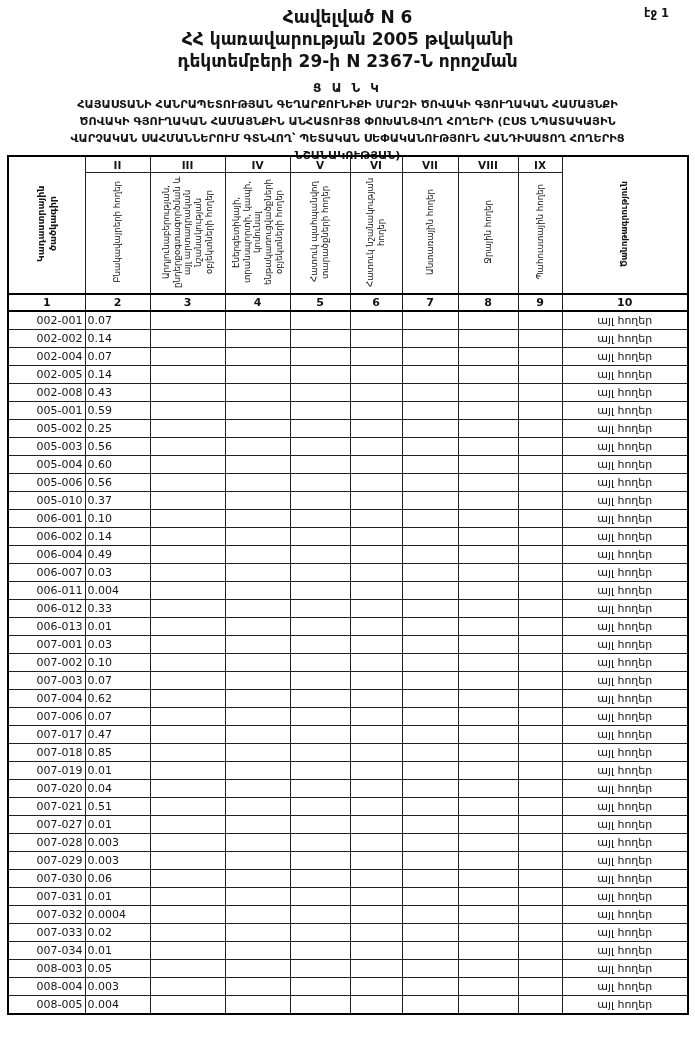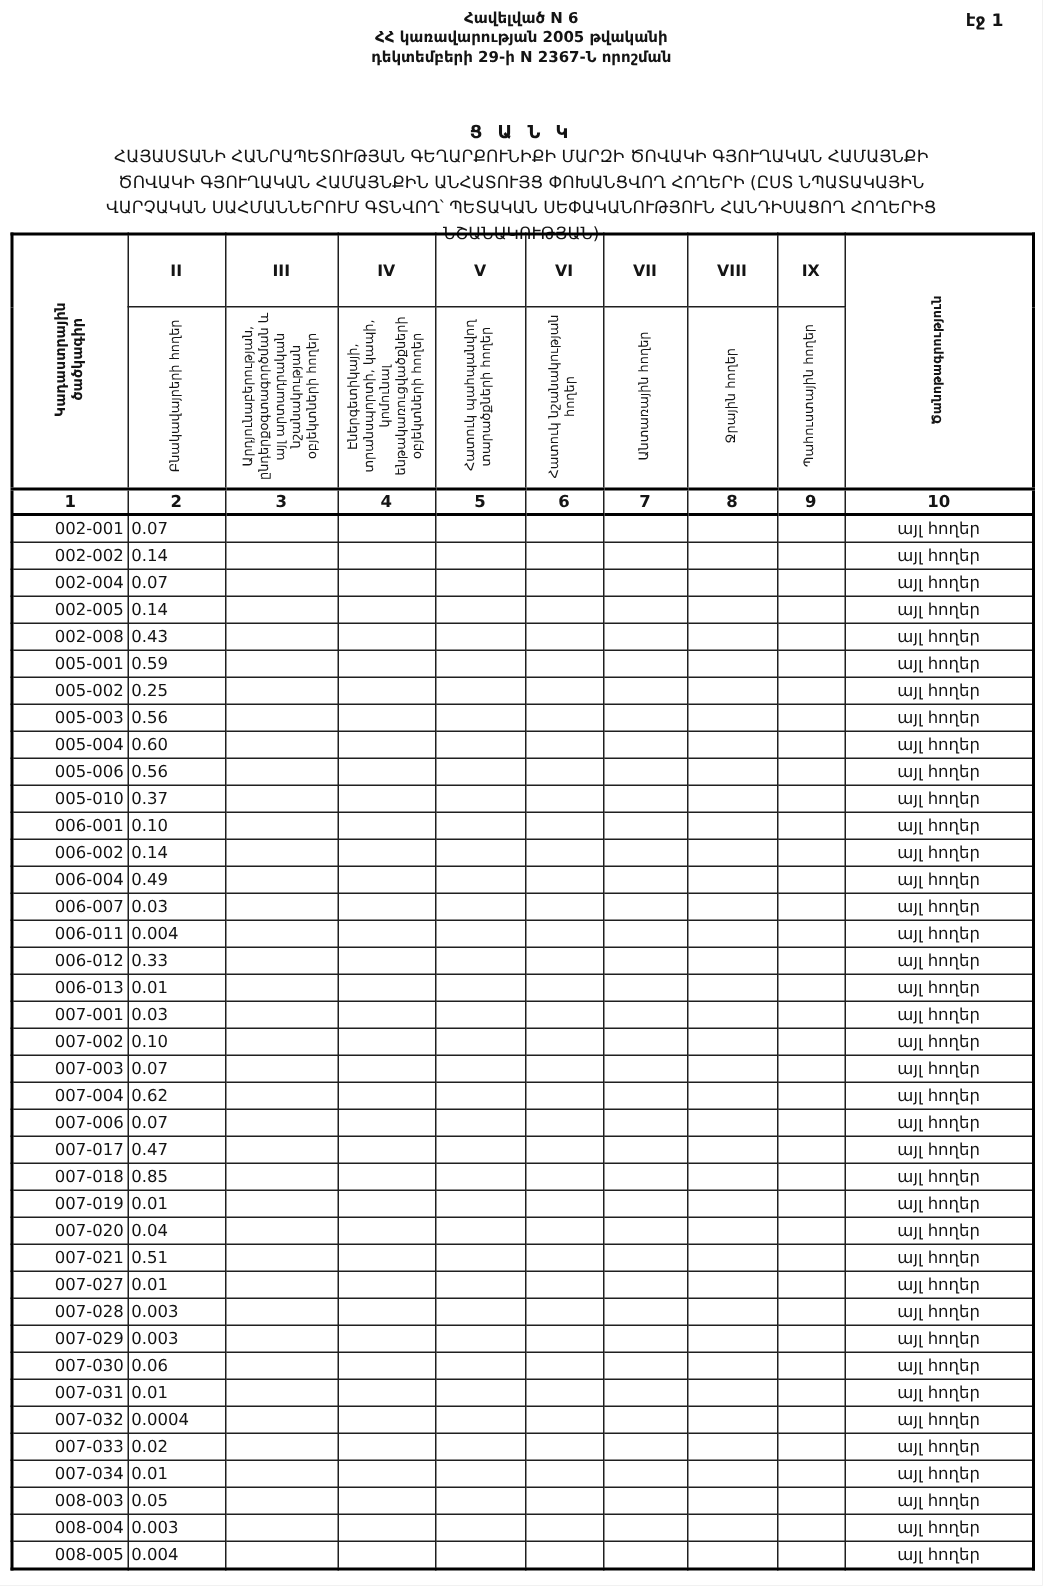--- a/index.html
+++ b/index.html
@@ -8,46 +8,46 @@
     width:695px;height:1057px;
     background:#ffffff;
     font-family:"DejaVu Sans",sans-serif;
     color:#141414;
     overflow:hidden;
     margin:0 auto;
   }
   
   .doc-header{
     position:absolute;top:6px;left:0;width:100%;
-    text-align:center;font-weight:bold;font-size:10px;line-height:1.3;
+    text-align:center;font-weight:bold;font-size:17px;line-height:1.3;
   }
   .page-num{
     position:absolute;top:6px;right:26px;
     font-weight:bold;font-size:11.5px;
   }
   
   .doc-title{
     position:absolute;top:64px;left:0;width:100%;text-align:center;
   }
   .doc-title .tsank{font-weight:bold;font-size:12px;letter-spacing:3px;margin-bottom:2px;margin-top:17px;}
-  .doc-title .tline{font-weight:normal;font-size:11.3px;line-height:1.5;}
+  .doc-title .tline{font-weight:bold;font-size:11.3px;line-height:1.5;}
   
   table.land{
     position:absolute;left:7px;top:155px;
     border-collapse:collapse;table-layout:fixed;
     border:2px solid #000;
   }
   table.land td{
     border:1px solid #1f1f1f;
     font-size:11px;
     padding:0 2px;
     overflow:hidden;
     color:#141414;
   }
-  tr.roman-row td{height:15px;text-align:center;font-weight:bold;font-size:10.5px;padding:16px;}
+  tr.roman-row td{height:15px;text-align:center;font-weight:bold;font-size:10.5px;padding:0;}
   tr.names-row td{height:118px;text-align:center;vertical-align:middle;padding:1px;}
   .vert{
     display:inline-block;
     writing-mode:vertical-rl;
     transform:rotate(180deg);
     font-size:8.6px;
     line-height:1.25;
     max-height:112px;
     white-space:normal;
   }

